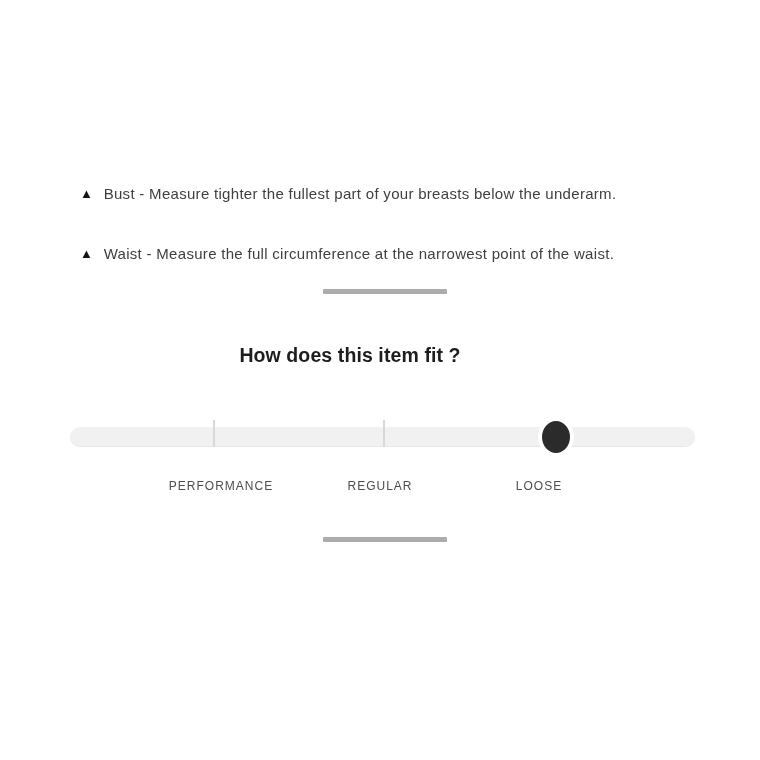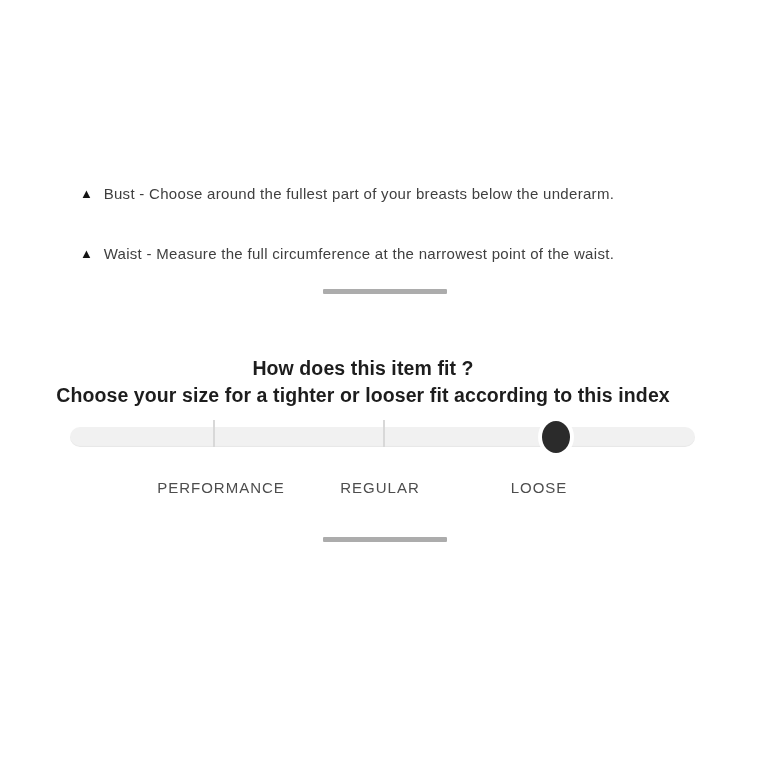--- a/index.html
+++ b/index.html
@@ -47,21 +47,21 @@
   }
   .divider-top    { top: 289px; }
   .divider-bottom { top: 537px; }
 
   
   .heading {
     position: absolute;
     top: 338px;
     left: 0;
     width: 692px;
-    margin: 17px;
+    margin: 4px;
     text-align: center;
     font-size: 19.5px;
     font-weight: bold;
     line-height: 27px;
     color: var(--heading-text, #1d1d1d);
     letter-spacing: 0.1px;
   }
   .h-line { display: block; }
 
   
@@ -99,51 +99,50 @@
     height: 32px;
     background: var(--knob, #2b2b2b);
     border-radius: 50%;
     box-shadow: 0 0 0 4px rgba(255,255,255,0.95);
     cursor: pointer;
   }
   .slabel {
     position: absolute;
     top: 52px;
     transform: translateX(-50%);
-    font-size: 15px;
+    font-size: 12px;
     letter-spacing: 1px;
     color: var(--label-text, #4d4d4d);
     white-space: nowrap;
   }
   .l-performance { left: 151px; }
   .l-regular     { left: 310px; }
   .l-loose       { left: 469px; }
 </style>
 </head>
 <body>
 
 <div class="page">
 
   <section>
     <div class="note note-bust">
       <span class="tri">▲</span>
-      <span>Bust - Choose around the fullest part of your breasts below the underarm.</span>
+      <span>Bust - Measure tighter the fullest part of your breasts below the underarm.</span>
     </div>
     <div class="note note-waist">
       <span class="tri">▲</span>
       <span>Waist - Measure the full circumference at the narrowest point of the waist.</span>
     </div>
   </section>
 
   <div class="divider divider-top"></div>
 
   <section>
     <h2 class="heading">
       <span class="h-line">How does this item fit ?</span>
-      <span class="h-line">Choose your size for a tighter or looser fit according to this index</span>
     </h2>
 
     <div class="slider">
       <div class="track">
         <span class="tick tick-1"></span>
         <span class="tick tick-2"></span>
         <span class="knob"></span>
       </div>
       <span class="slabel l-performance">PERFORMANCE</span>
       <span class="slabel l-regular">REGULAR</span>

